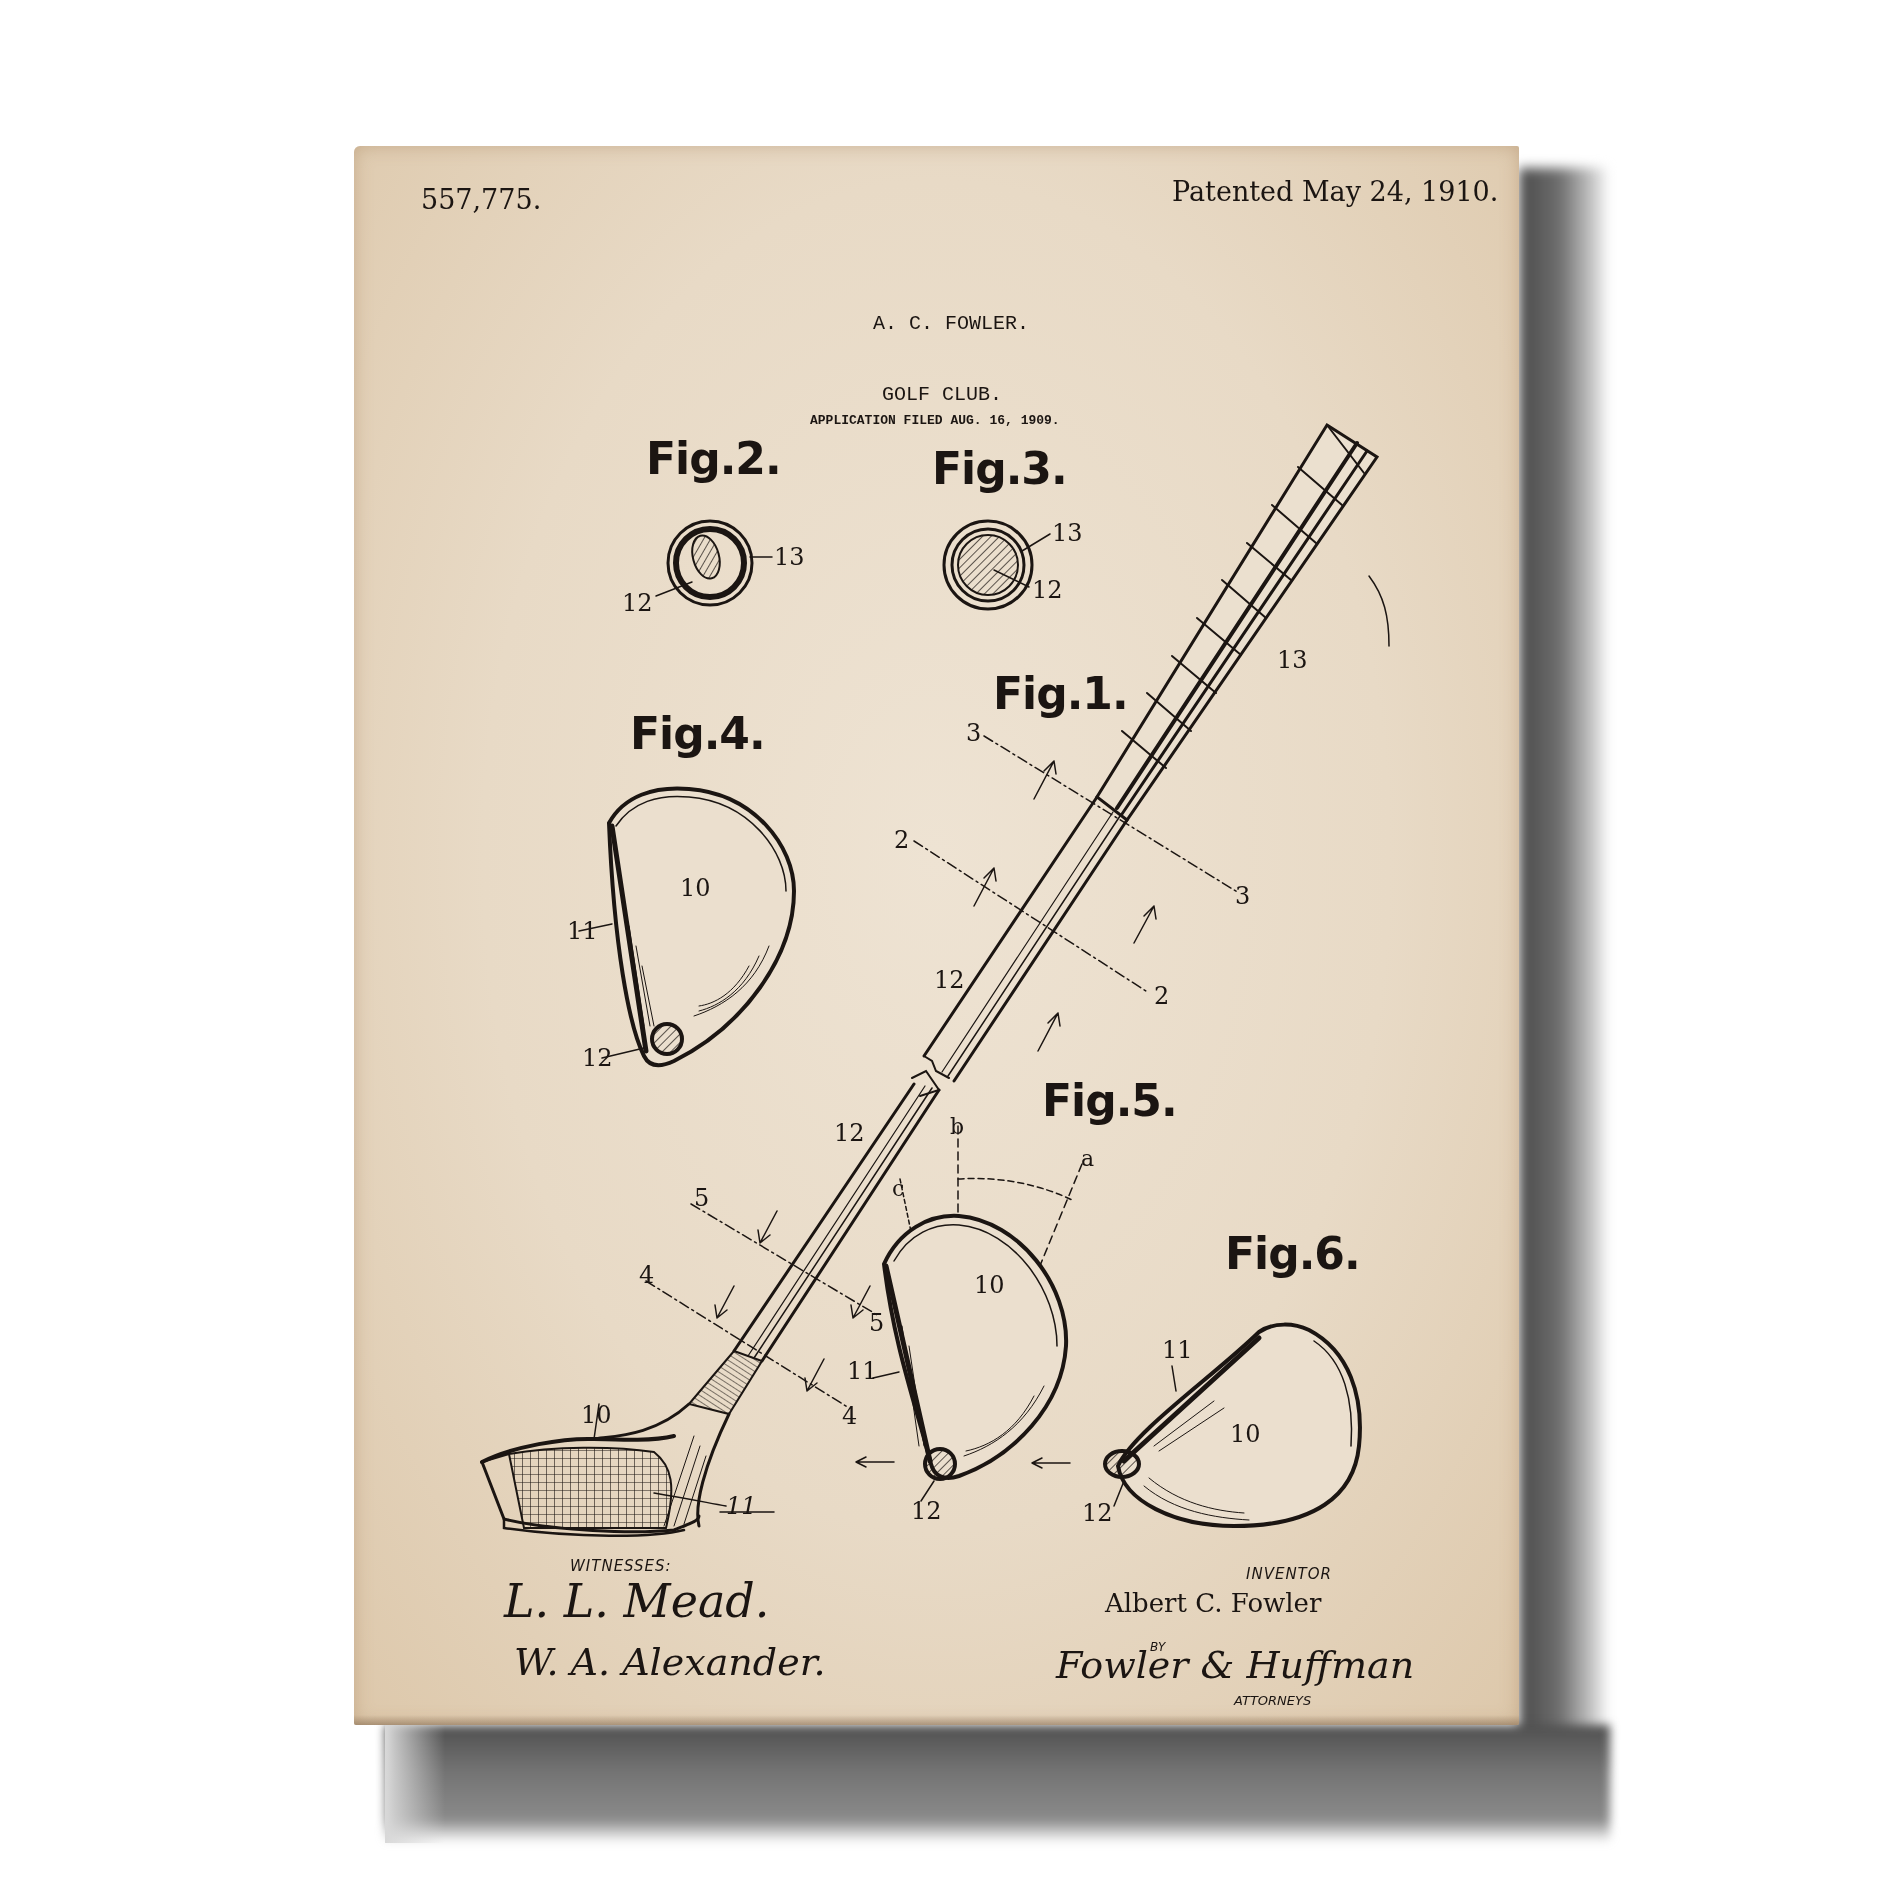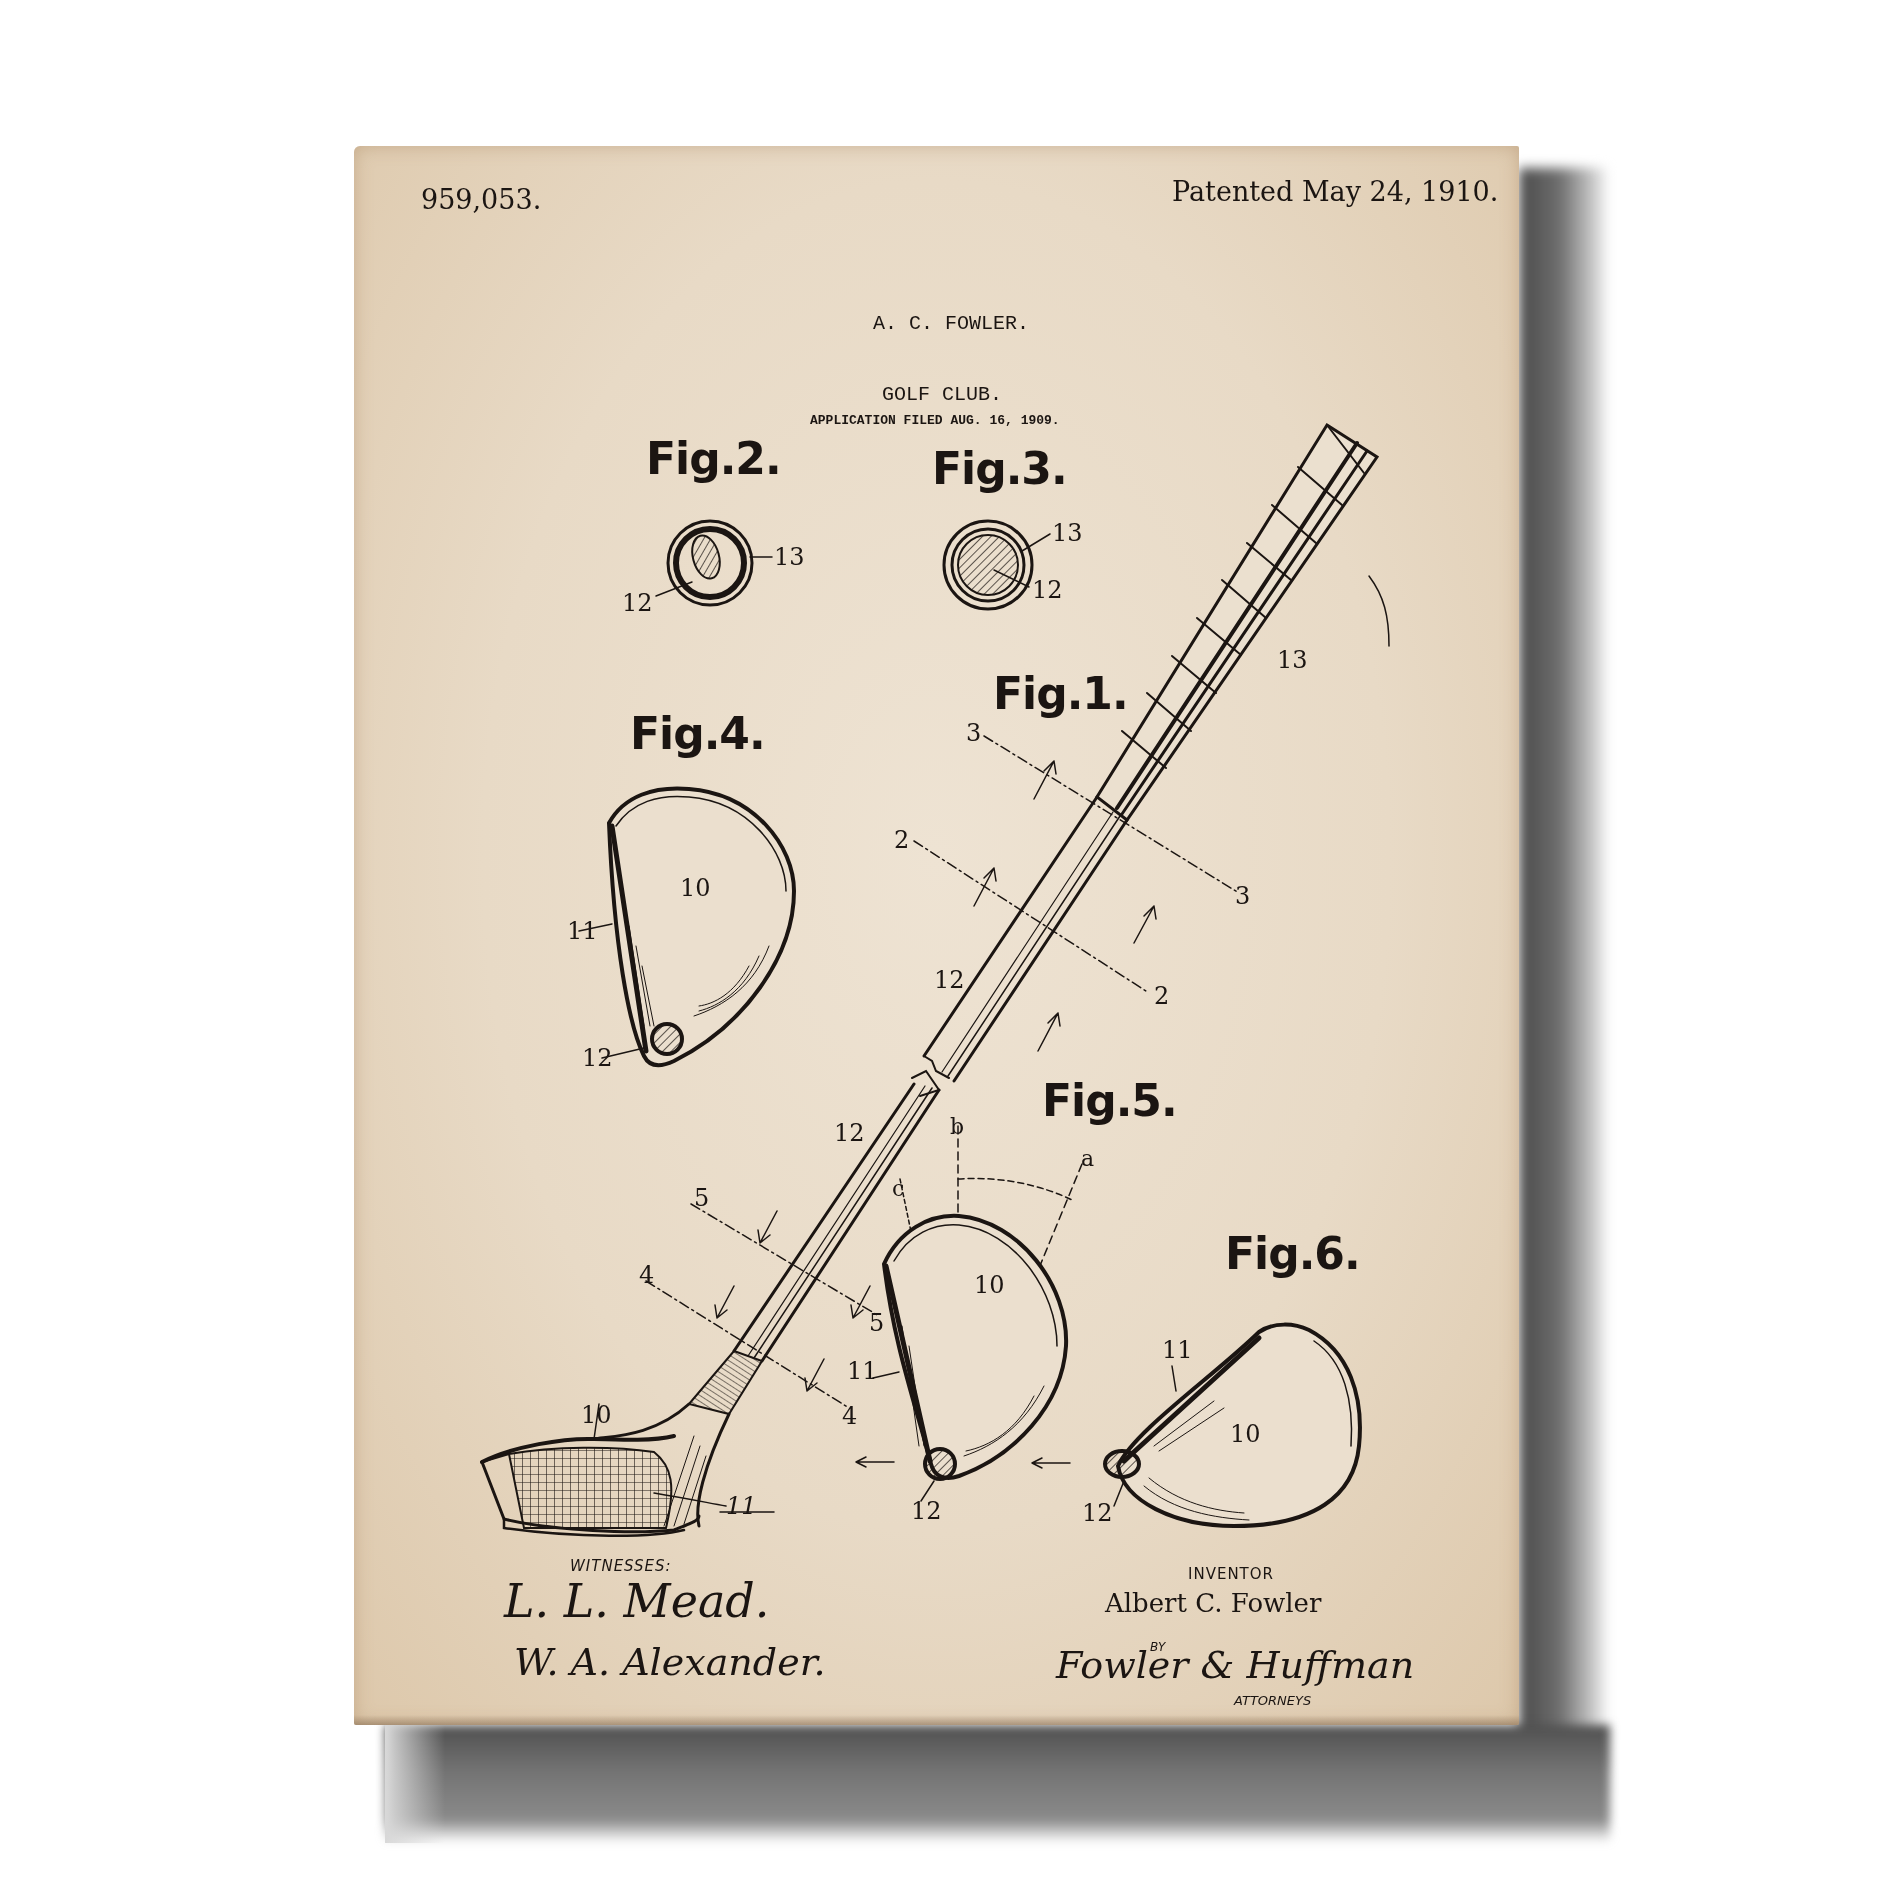--- a/index.html
+++ b/index.html
@@ -26,21 +26,21 @@
 </style>
 </head>
 <body>
 
 <div class="shadow-right"></div>
 <div class="shadow-bottom"></div>
 <div class="shadow-bottom-fade"></div>
 
 <div class="canvas">
 
-  <div class="t serif" style="left:67px;top:40px;font-size:27px;">959,053.</div>
+  <div class="t serif" style="left:67px;top:40px;font-size:27px;">557,775.</div>
   <div class="t serif" style="left:818px;top:32px;font-size:27px;">Patented May 24, 1910.</div>
   <div class="t mono" style="left:519px;top:168px;font-size:20px;">A. C. FOWLER.</div>
   <div class="t mono" style="left:528px;top:222px;font-size:20px;margin-top:17px;">GOLF CLUB.</div>
   <div class="t mono" style="left:456px;top:268px;font-size:13px;font-weight:bold;text-align:center;">APPLICATION FILED AUG. 16, 1909.</div>
 
   <div class="t fig" style="left:292px;top:291px;">Fig.2.</div>
   <div class="t fig" style="left:578px;top:301px;">Fig.3.</div>
   <div class="t fig" style="left:639px;top:526px;">Fig.1.</div>
   <div class="t fig" style="left:276px;top:566px;">Fig.4.</div>
   <div class="t fig" style="left:688px;top:933px;">Fig.5.</div>
@@ -236,18 +236,18 @@
   <div class="t num" style="left:557px;top:1353px;">12</div>
 
   <div class="t num" style="left:808px;top:1192px;">11</div>
   <div class="t num" style="left:876px;top:1276px;">10</div>
   <div class="t num" style="left:728px;top:1355px;">12</div>
 
   <div class="t sans" style="left:216px;top:1413px;font-size:15px;font-style:italic;letter-spacing:1px;">WITNESSES:</div>
   <div class="t sig" style="left:150px;top:1432px;font-size:46px;">L. L. Mead.</div>
   <div class="t sig" style="left:160px;top:1497px;font-size:38px;">W. A. Alexander.</div>
 
-  <div class="t sans" style="left:834px;top:1421px;font-size:15px;letter-spacing:1px;">INVENTOR</div>
+  <div class="t sans" style="left:892px;top:1421px;font-size:15px;font-style:italic;letter-spacing:1px;">INVENTOR</div>
   <div class="t serif" style="left:751px;top:1444px;font-size:26px;">Albert C. Fowler</div>
   <div class="t sans" style="left:796px;top:1495px;font-size:12px;font-style:italic;">BY</div>
   <div class="t sig" style="left:676px;top:1500px;font-size:38px;margin-left:26px;">Fowler &amp; Huffman</div>
   <div class="t sans" style="left:880px;top:1548px;font-size:13px;font-style:italic;">ATTORNEYS</div>
 </div>
 
 </body></html>

